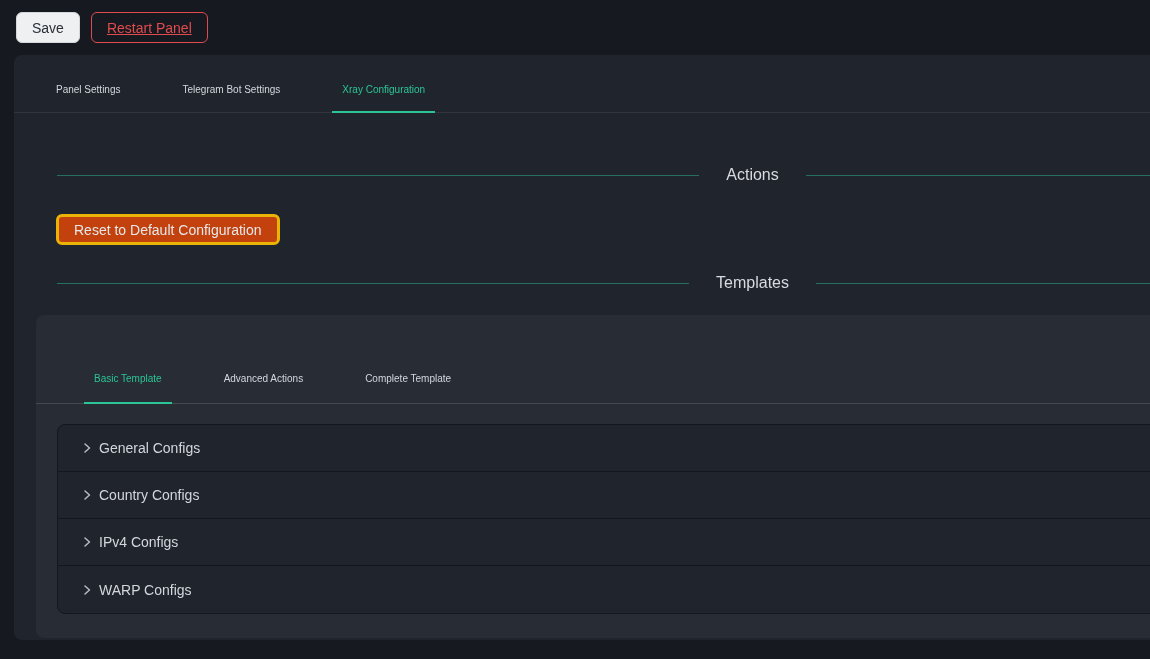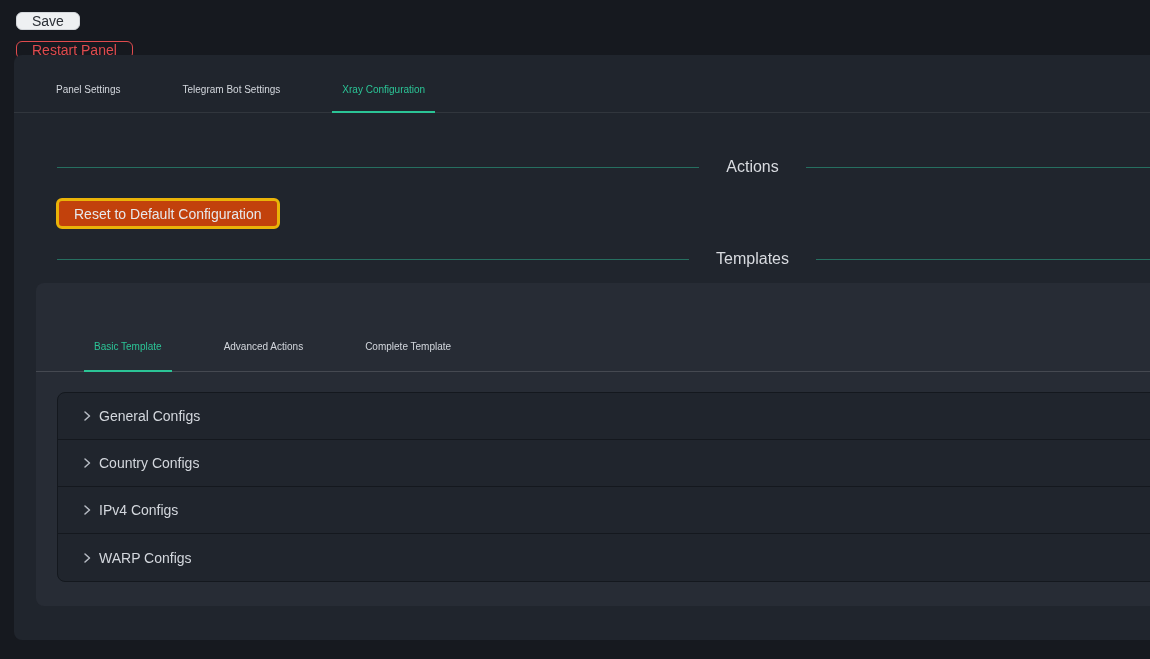--- a/index.html
+++ b/index.html
@@ -9,30 +9,29 @@
     background:#16191f;
     font-family:"Liberation Sans", sans-serif;
     color:#cfd3da;
   }
 
   
   .topbar {
     position:absolute; top:0; left:0; width:1150px; height:55px;
     display:flex; align-items:flex-start; gap:11px;
     padding:12px 0 0 16px;
-    flex-direction:column;
   }
   .btn {
     height:31px; padding:0 15px;
     border-radius:6px; font-size:14px;
     font-family:inherit; cursor:pointer;
     display:inline-flex; align-items:center; justify-content:center;
   }
   .btn-save { background:#eef0f2; color:#2b2f36; border:1px solid #d4d7db; }
-  .btn-restart { background:transparent; color:var(--danger); border:1px solid var(--danger); }
+  .btn-restart { background:transparent; color:var(--danger); border:1px solid var(--danger);text-decoration:underline; }
 
   
   .card {
     position:absolute; left:14px; top:55px;
     width:1464px; height:585px;
     background:#20252d; border-radius:8px;
   }
 
   
   .tabbar {
@@ -61,21 +60,21 @@
   
   .divider {
     display:flex; align-items:center;
     margin-left:43px; margin-right:30px;
     color:#d8dbe0; font-size:16px;
   }
   .divider::before, .divider::after {
     content:""; flex:1; height:1px;
     background:rgba(46,201,160,0.45);
   }
-  .divider-label { margin:0 27px; white-space:nowrap; }
+  .divider-label { margin:8px 27px; white-space:nowrap; }
   .actions-divider { margin-top:45px; }
   .templates-divider { margin-top:21px; }
 
   
   .btn-reset {
     margin:22px 0 0 42px;
     background:#c2410c; color:#e6e8ec;
     border:3px solid #eab308;
   }
 

